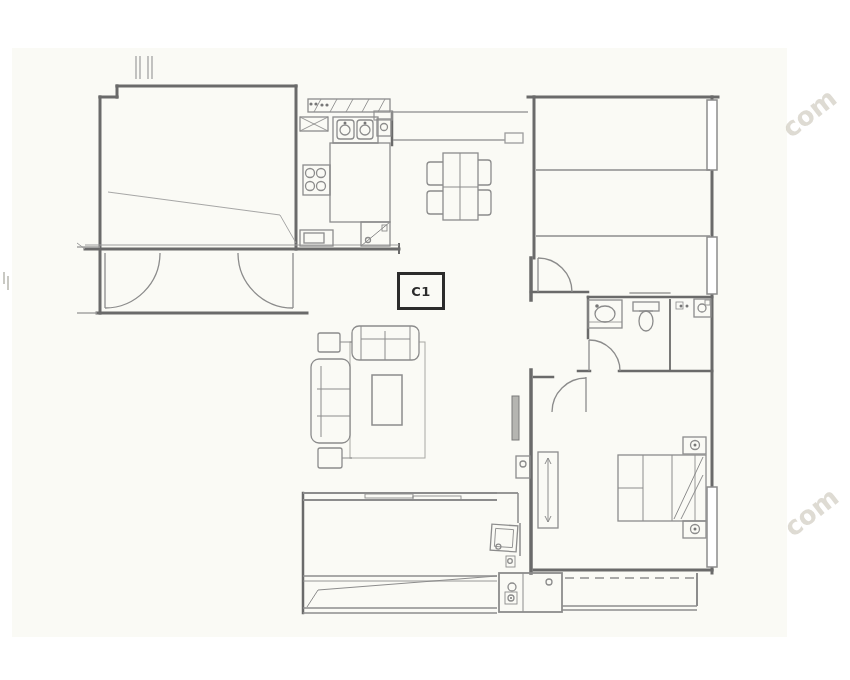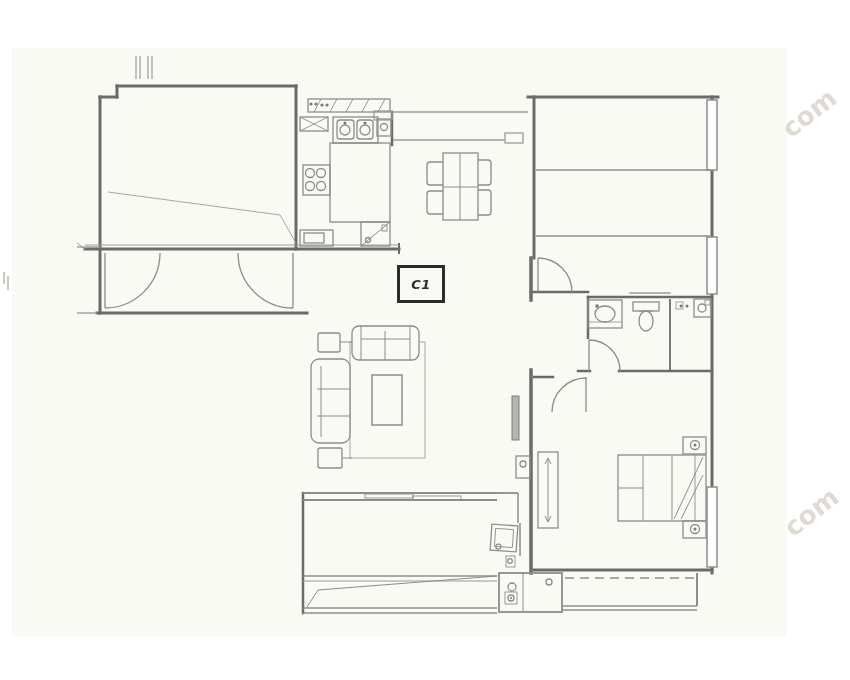--- a/index.html
+++ b/index.html
@@ -202,16 +202,16 @@
         <g transform="rotate(4 504 538)">
           <rect x="491" y="525" width="26" height="26"></rect>
           <rect x="495" y="529" width="18" height="18" stroke-width="0.9"></rect>
           <circle cx="499" cy="547" r="2.5"></circle>
         </g>
         <rect x="506" y="556" width="9" height="11" stroke-width="0.9"></rect>
         <circle cx="510" cy="561" r="2.3"></circle>
         <line x1="520" y1="523" x2="520" y2="556" stroke-width="1.5"></line>
       </g>
     </svg>
-  <div class="unit-label" style="left: 397px; top: 265px; width: 42px; height: 32px; border: 3px solid rgb(43, 43, 43); font-style: italic;">C1</div>
+  <div class="unit-label" style="left: 397px; top: 272px; width: 42px; height: 32px; border: 3px solid rgb(43, 43, 43);">C1</div>
   <div class="watermark" style="left: 779px; top: 98px;">com</div>
   <div class="watermark" style="left: 781px; top: 497px;">com</div>
 </div>
 
 </body></html>

